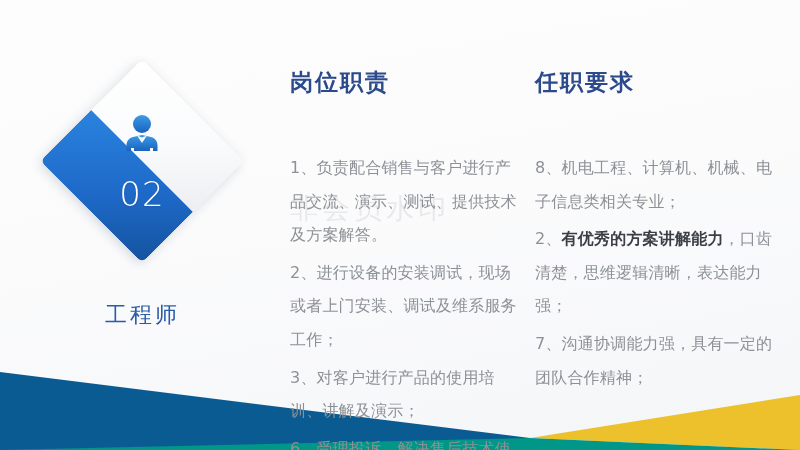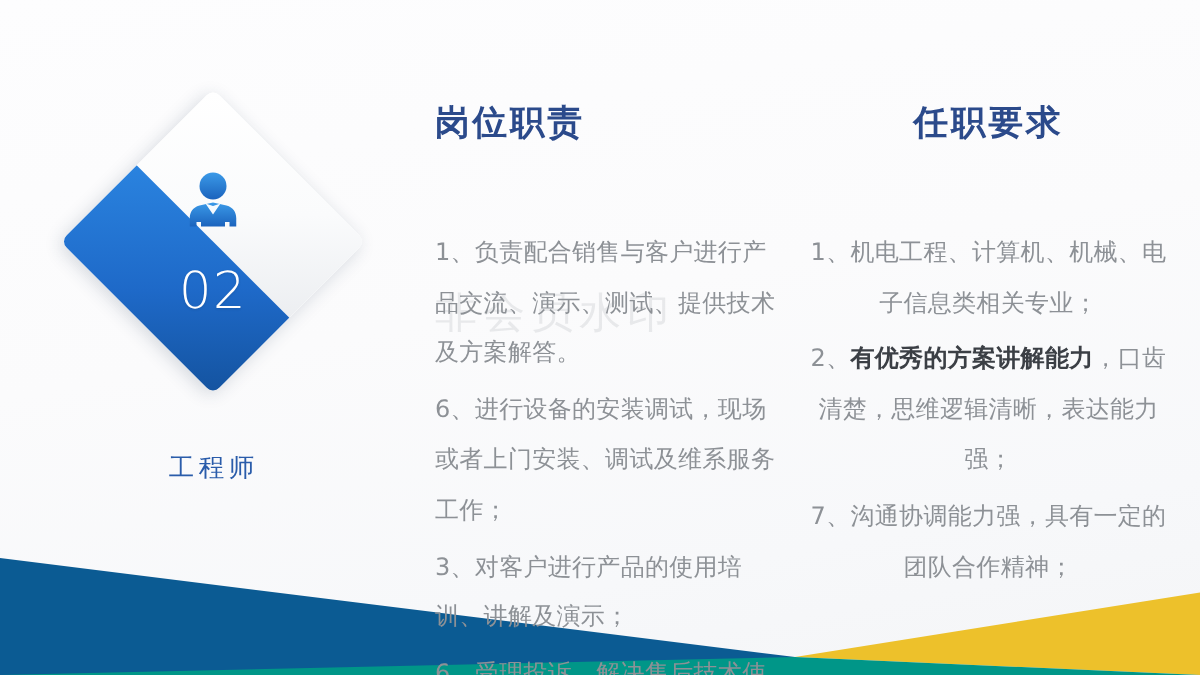--- a/index.html
+++ b/index.html
@@ -94,35 +94,35 @@
     letter-spacing: 1px;
     font-family: "DejaVu Sans", sans-serif;
     text-shadow: 0 1px 2px rgba(0,0,0,0.12);
   }
   .role-title {
     position: absolute;
     left: 0;
     top: 300px;
     width: 285px;
     text-align: center;
-    font-size: 17px;
+    font-size: 22px;
     color: #2a5caa;
     letter-spacing: 3px;
     font-family: "DejaVu Sans", sans-serif;
     z-index: 3;
   }
 
   
   .col {
     position: absolute;
     top: 70px;
     z-index: 5;
   }
   .col-left  { left: 290px; width: 232px; }
-  .col-right { left: 535px; width: 248px; text-align: center; }
+  .col-right { left: 535px; width: 248px; }
 
   .col-heading {
     font-family: "DejaVu Serif", "Liberation Serif", serif;
     font-size: 23px;
     font-weight: bold;
     color: #2b4a8b;
     letter-spacing: 2px;
     margin: 0 0 58px 0;
     line-height: 1;
   }
@@ -175,28 +175,28 @@
       </svg>
     </div>
     <div class="badge-num">02</div>
   </div>
 
   <div class="role-title">工程师</div>
 
   <div class="col col-left">
     <div class="col-heading">岗位职责</div>
     <p class="bullet">1、负责配合销售与客户进行产品交流、演示、测试、提供技术及方案解答。</p>
-    <p class="bullet">6、进行设备的安装调试，现场或者上门安装、调试及维系服务工作；</p>
+    <p class="bullet">2、进行设备的安装调试，现场或者上门安装、调试及维系服务工作；</p>
     <p class="bullet">3、对客户进行产品的使用培训、讲解及演示；</p>
     <p class="bullet">6、受理投诉，解决售后技术使用问题。</p>
   </div>
 
   <div class="col col-right">
     <div class="col-heading">任职要求</div>
-    <p class="bullet">1、机电工程、计算机、机械、电子信息类相关专业；</p>
+    <p class="bullet">8、机电工程、计算机、机械、电子信息类相关专业；</p>
     <p class="bullet" id="req2">2、<b>有优秀的方案讲解能力</b>，口齿清楚，思维逻辑清晰，表达能力强；</p>
     <p class="bullet">7、沟通协调能力强，具有一定的团队合作精神；</p>
   </div>
 
   <svg class="deco" viewBox="0 0 800 90" preserveAspectRatio="none">
     <polygon points="0,12 530,78 530,90 0,90" fill="#0b5b93"></polygon>
     <polygon points="800,35 530,78 800,90" fill="#edc12b"></polygon>
     <polygon points="530,78 800,90 0,90" fill="#009688"></polygon>
   </svg>
 

